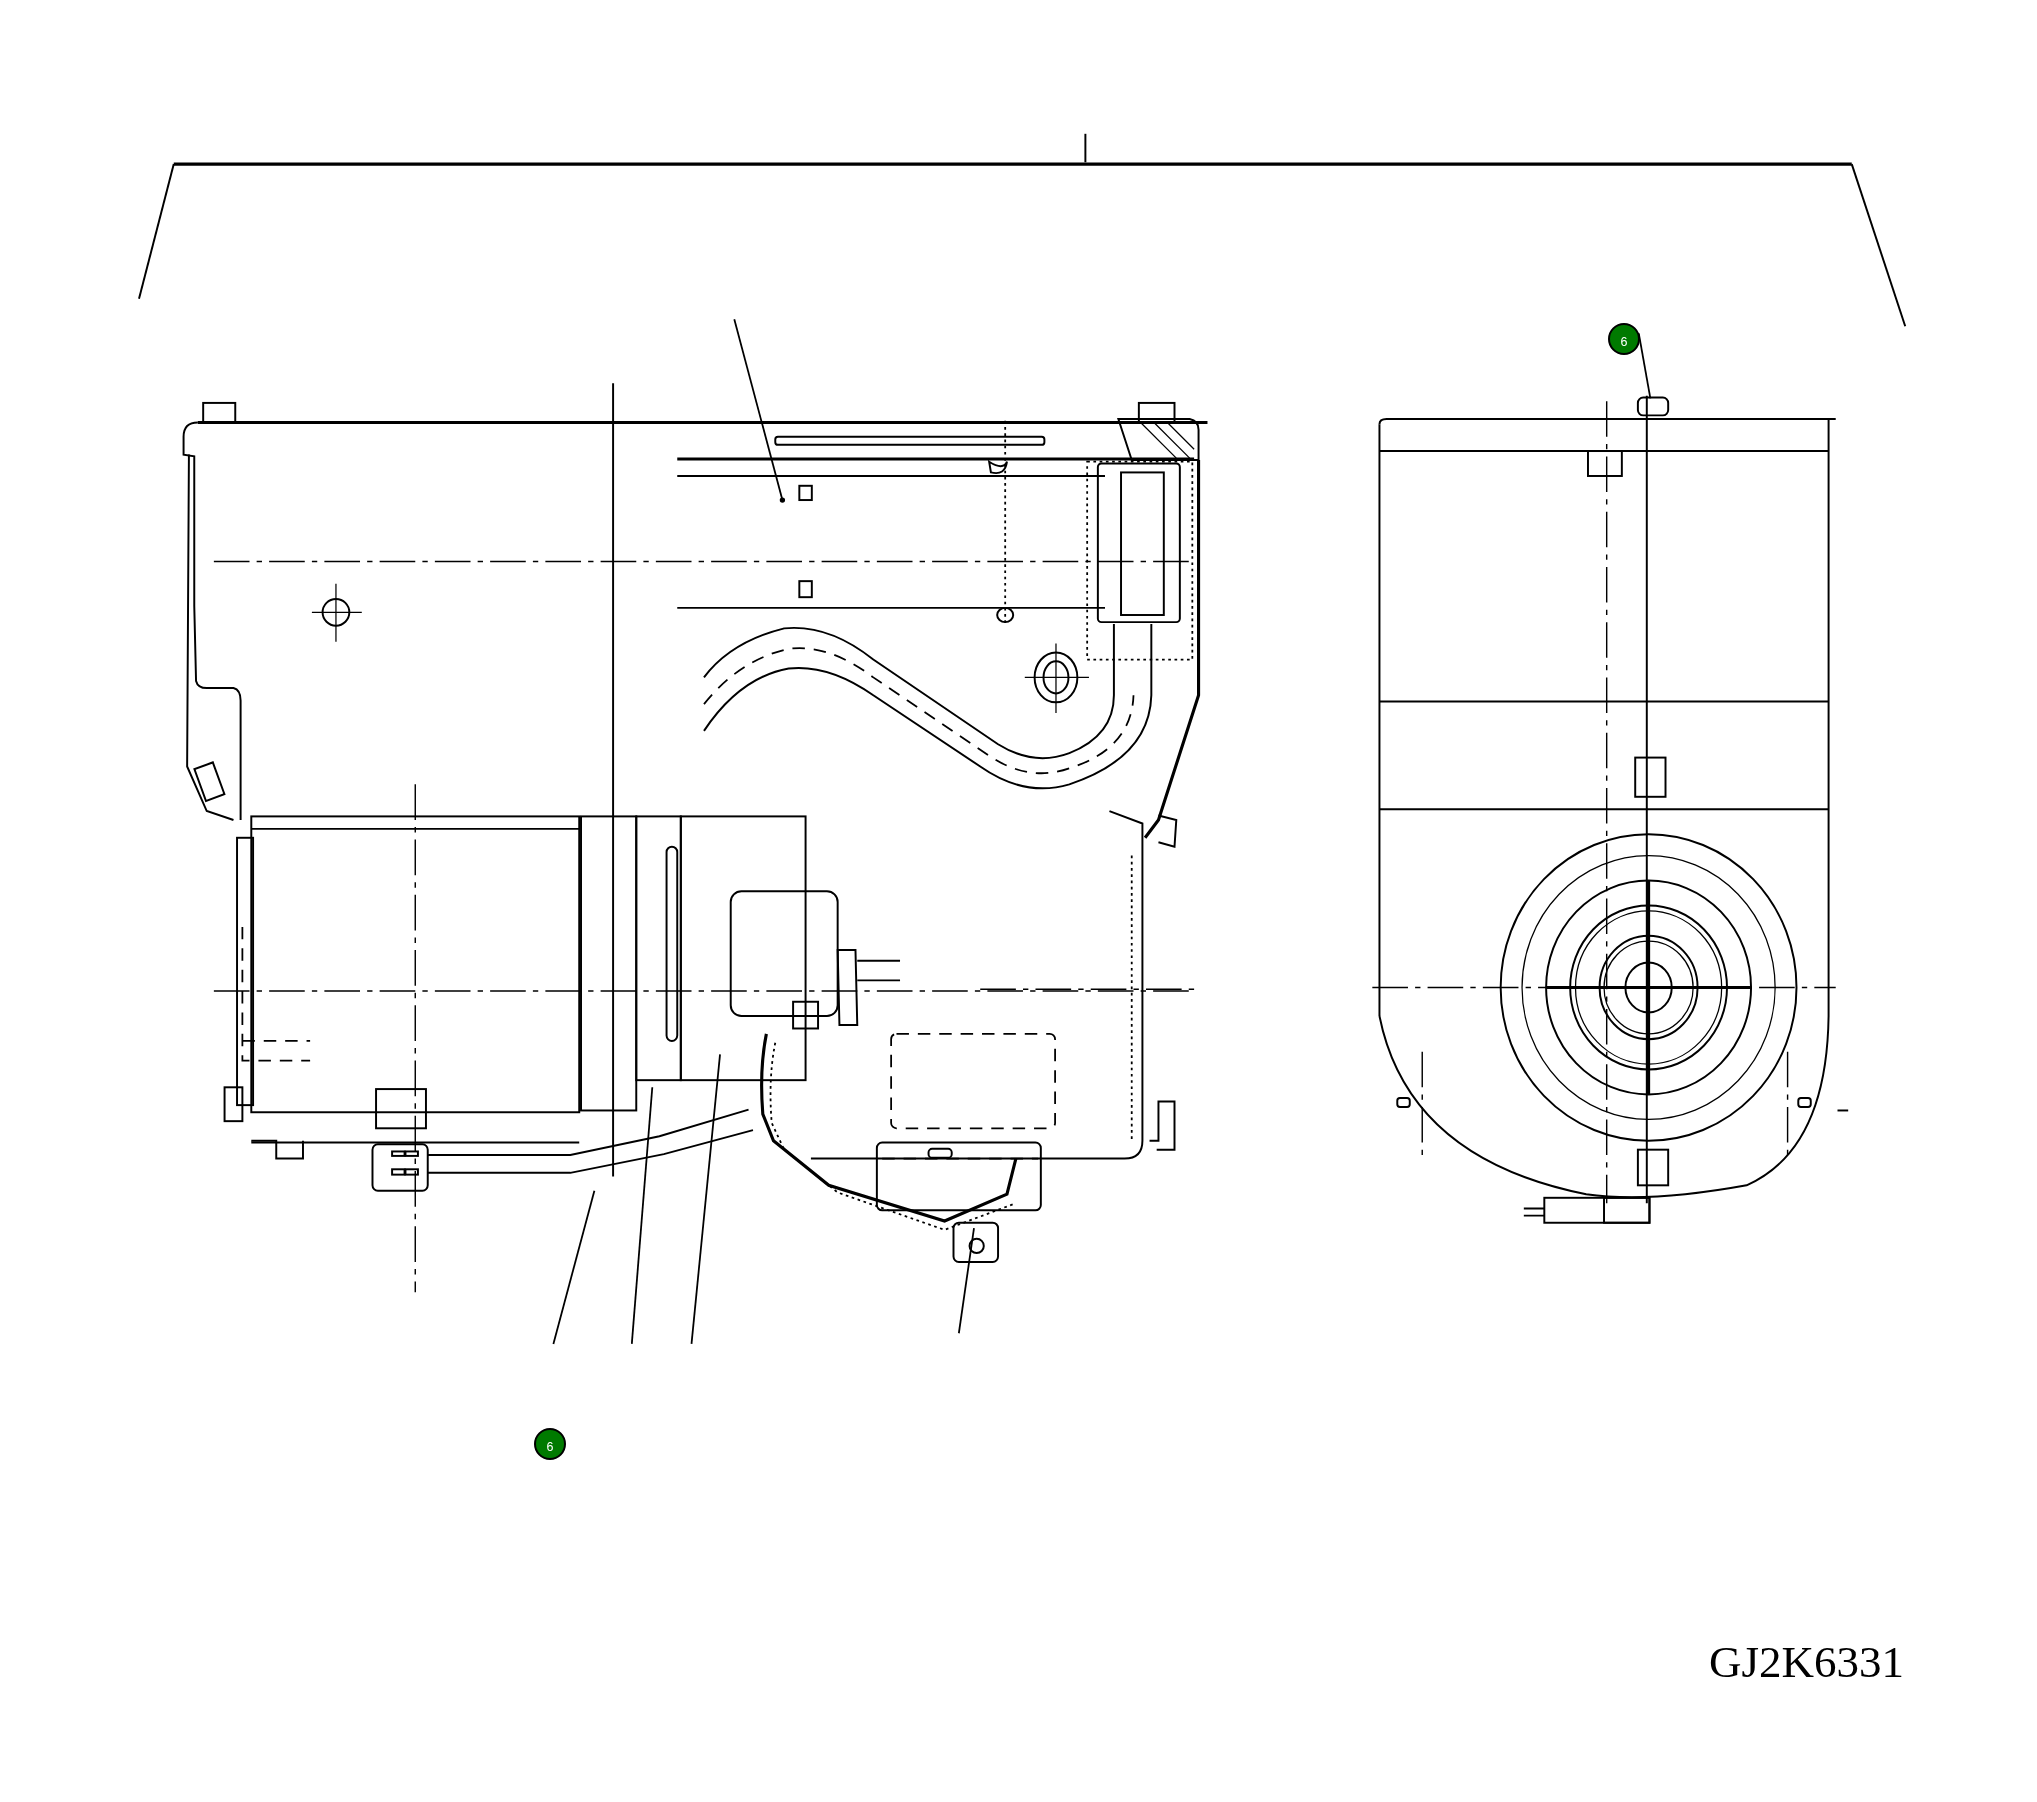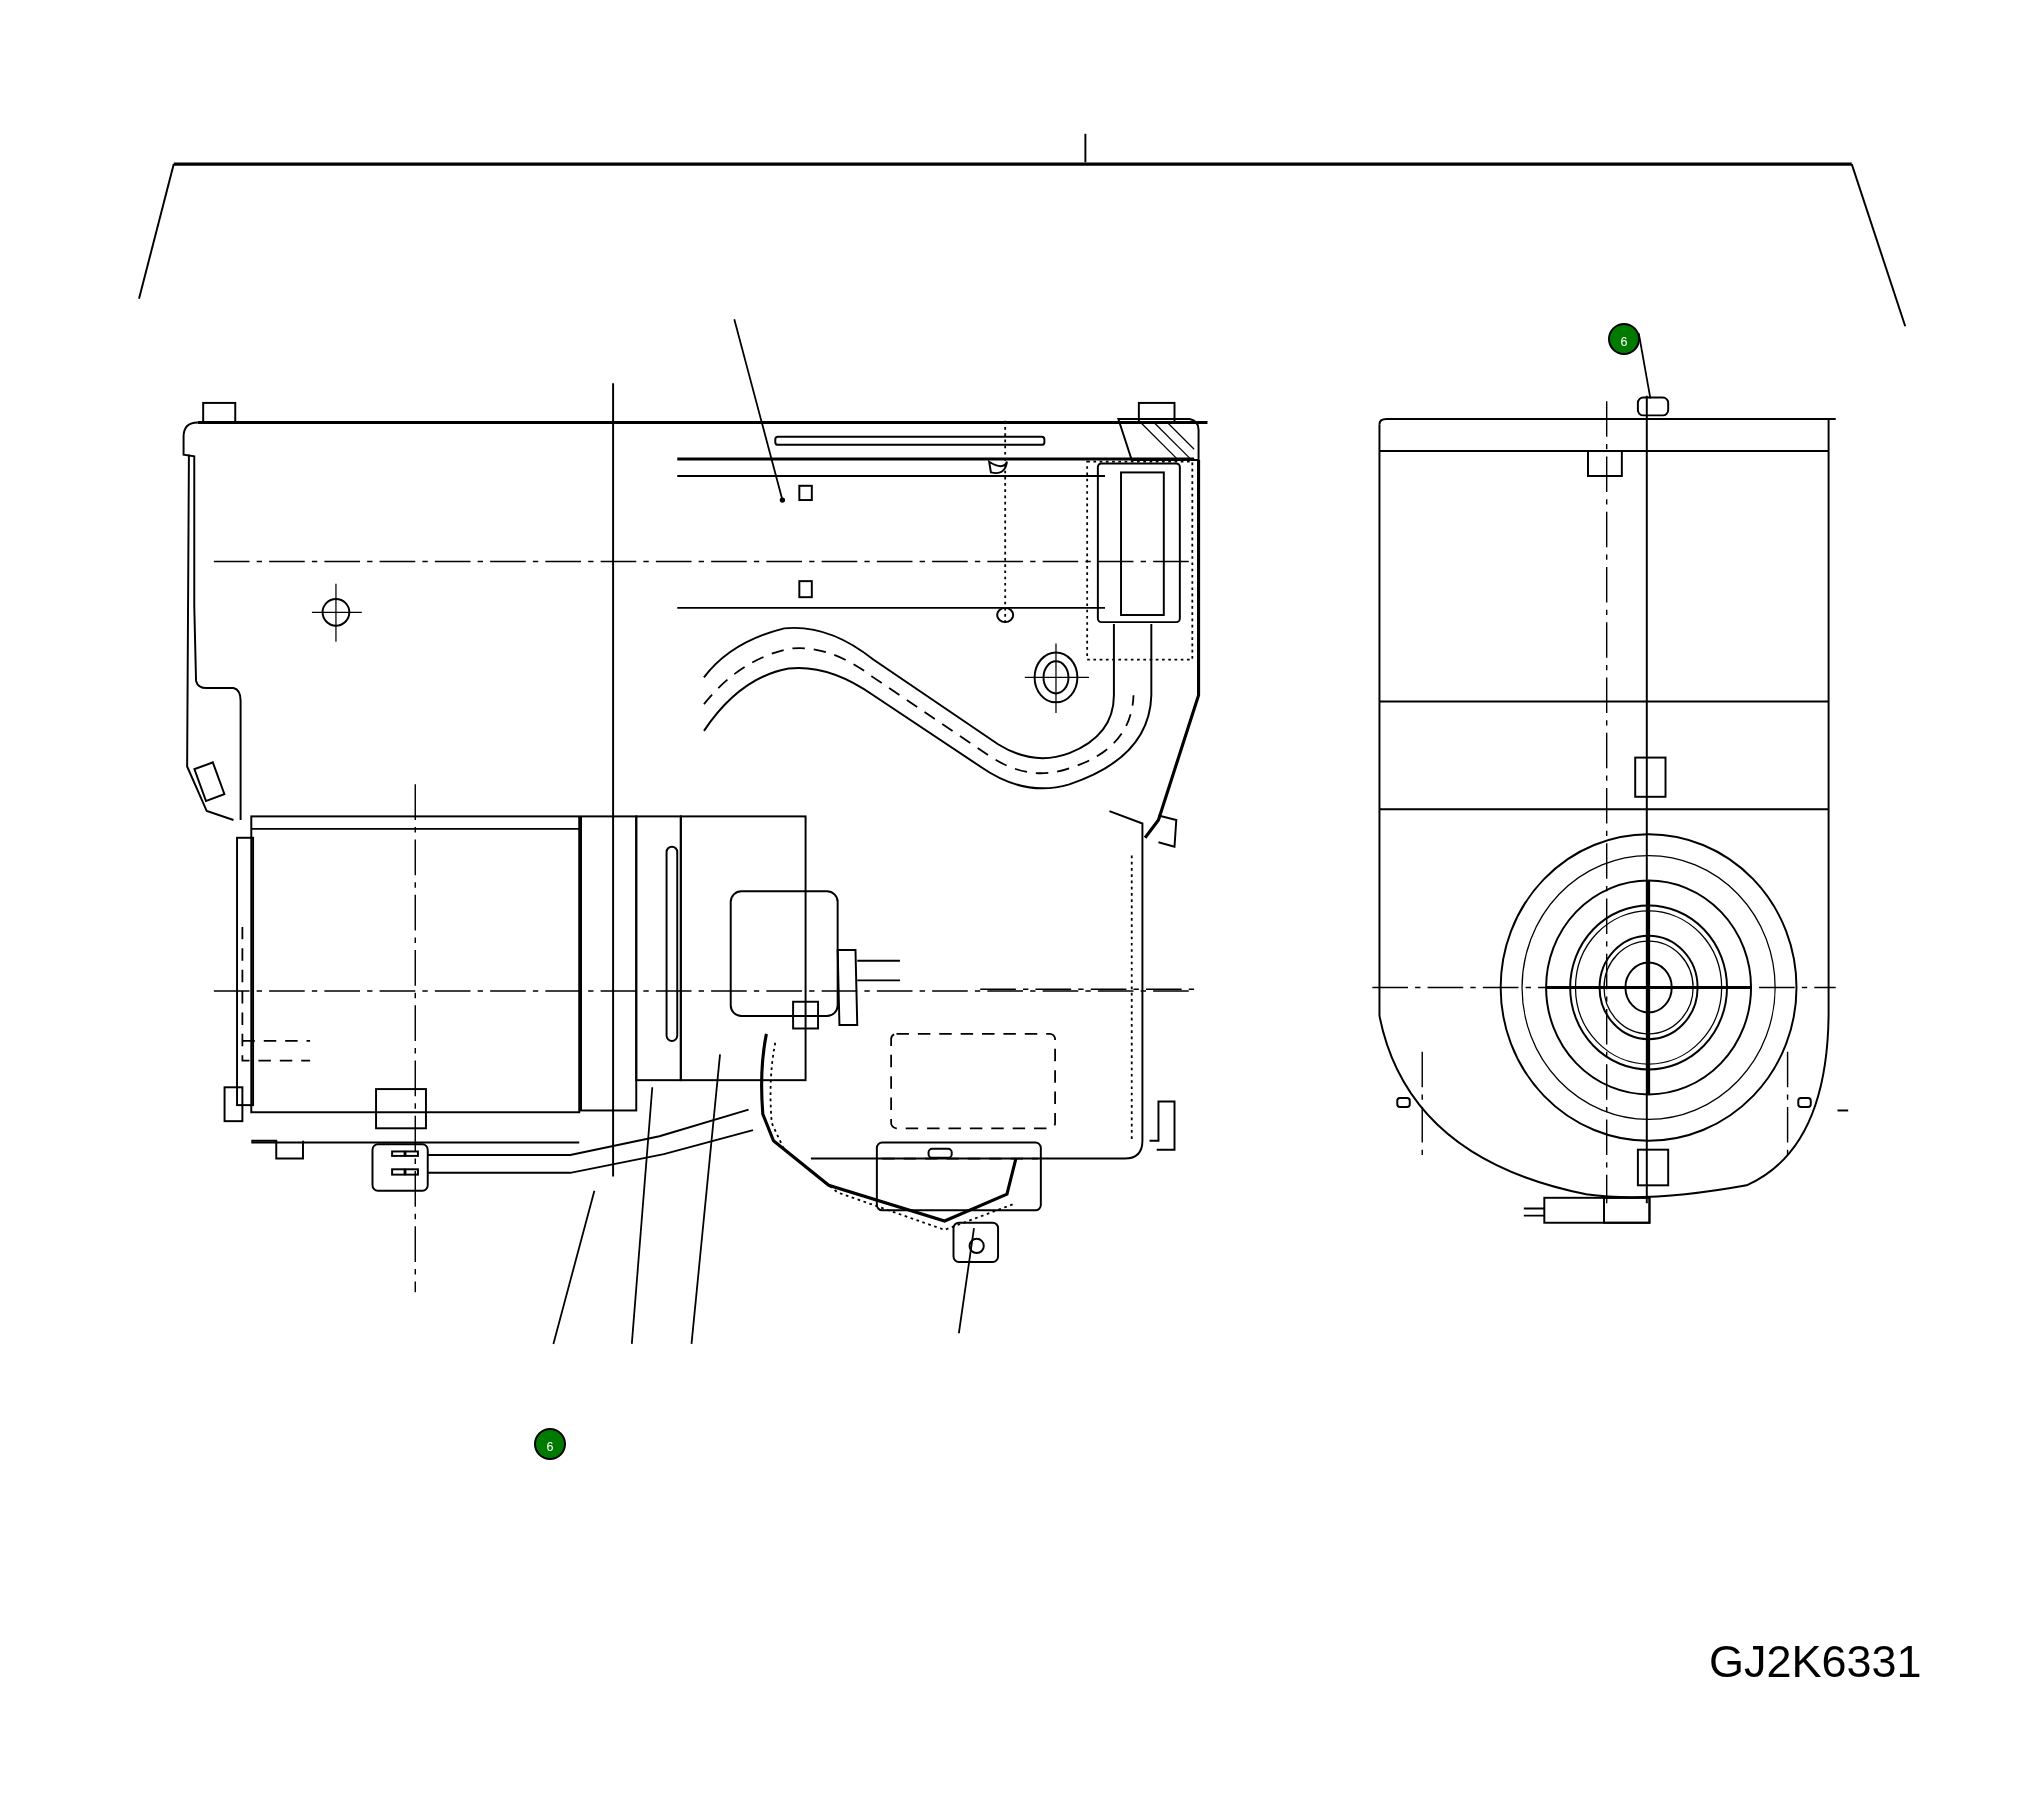--- a/index.html
+++ b/index.html
@@ -1,20 +1,20 @@
 <!DOCTYPE html>
 <html style="font-size:14.3px"><head>
 <meta charset="utf-8">
 <style>
   html, body { margin: 0; padding: 0; background: #ffffff; }
   body { width: 2038px; height: 1803px; position: relative; overflow: hidden;
          font-family: "Liberation Sans", sans-serif; }
   #canvas { position: absolute; left: 0; top: 0; width: 2038px; height: 1803px; }
   .figure-id { position: absolute; left: 1709px; top: 1636px; font-size: 45px;
-               color: #000; letter-spacing: 0px; font-family: Liberation Sans, sans-serif; }
+               color: #000; letter-spacing: 0px; font-family: Liberation Serif, serif; }
   .callout { position: absolute; width: 32px; height: 32px; border-radius: 50%;
              background: #007a00; border: 2.7px solid #000; box-sizing: border-box;
              color: #ffffff; font-size: 12.5px; text-align: center; line-height: 34px;
              font-family: "Liberation Sans", sans-serif; cursor: pointer; }
   .ln { stroke: #000; fill: none; stroke-width: 2.2; }
   .thk { stroke: #000; fill: none; stroke-width: 3.5; }
   .thin { stroke: #000; fill: none; stroke-width: 1.4; }
   .cl { stroke: #000; fill: none; stroke-width: 1.6; stroke-dasharray: 40 8 6 8; }
   .dash { stroke: #000; fill: none; stroke-width: 2; stroke-dasharray: 14 10; }
   .dot { stroke: #000; fill: none; stroke-width: 2; stroke-dasharray: 3 4; }

